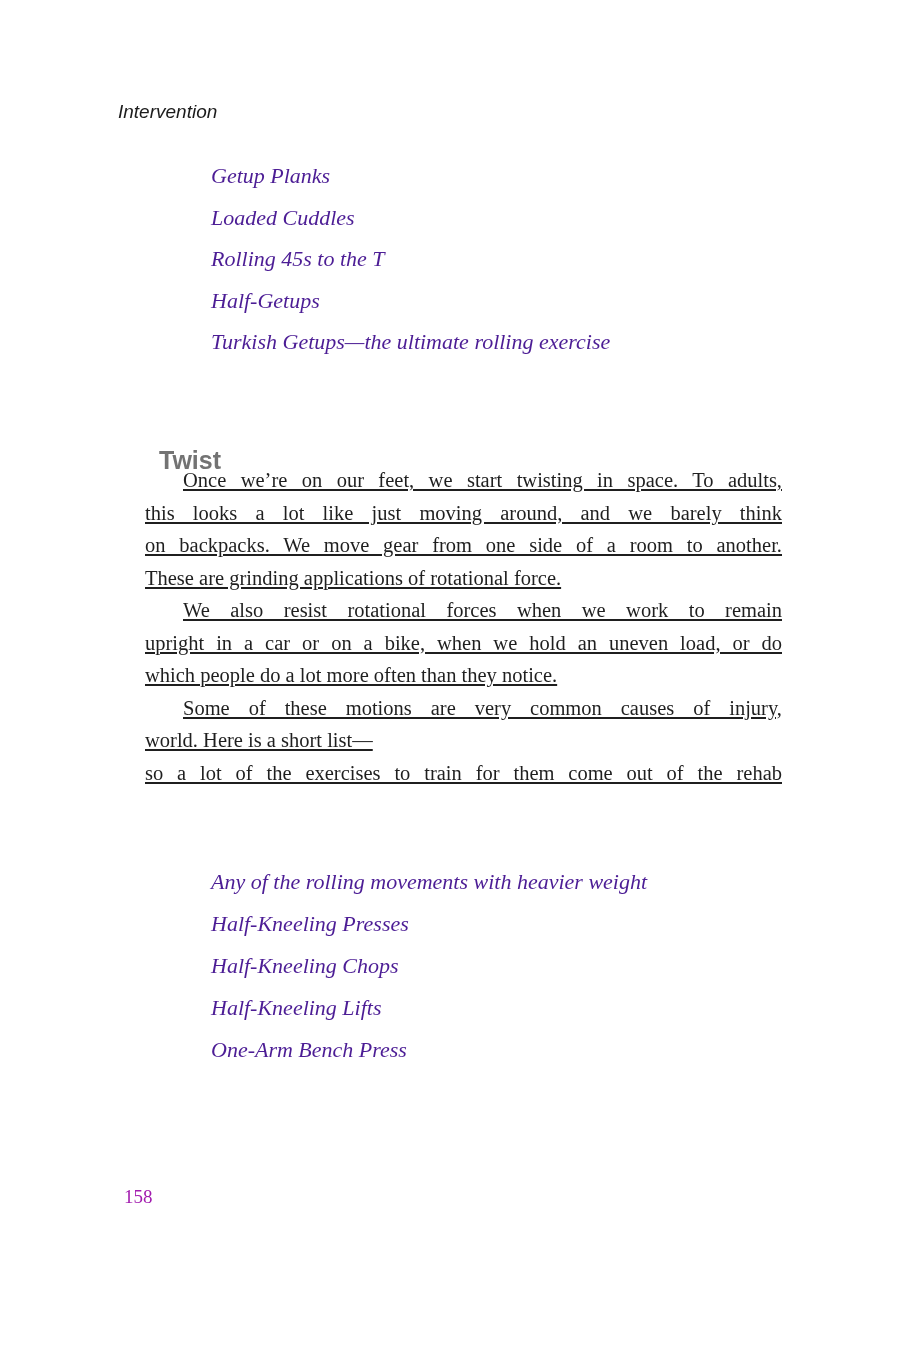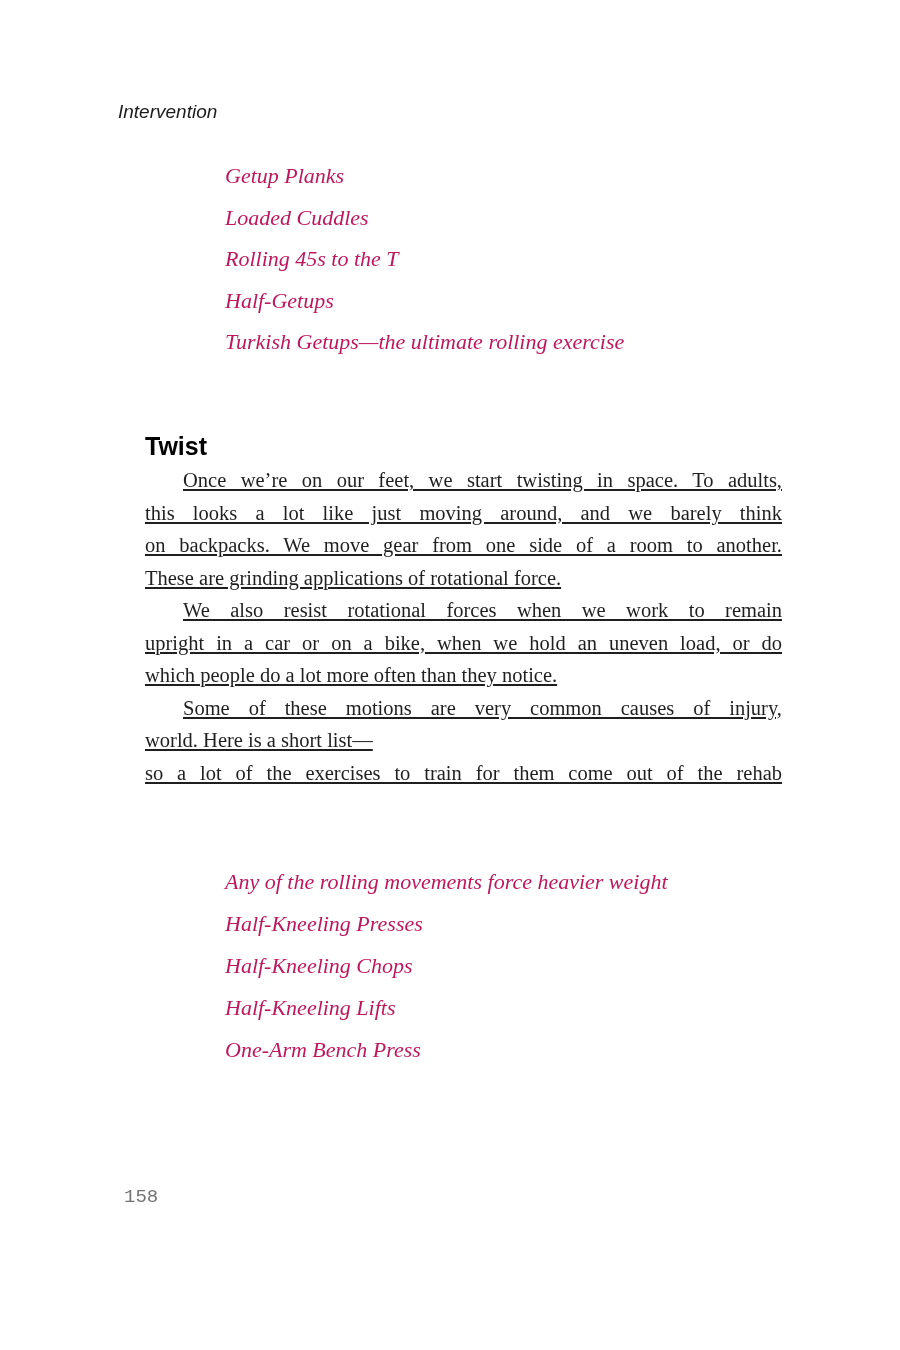--- a/index.html
+++ b/index.html
@@ -19,40 +19,40 @@
     left: 118px;
     top: 101px;
     font-family: "Liberation Sans", sans-serif;
     font-style: italic;
     font-size: 19px;
     color: #1c1c1c;
   }
 
   .exercise-list {
     position: absolute;
-    left: 225px;
+    left: 211px;
     font-style: italic;
     font-size: 22px;
-    color: #be185d;
+    color: #4c1d95;
   }
   .list-1 { top: 155px; }
   .list-1 .list-item { height: 41.5px; line-height: 41.5px; }
   .list-2 { top: 861px; }
   .list-2 .list-item { height: 42px; line-height: 42px; }
 
   .section-heading {
     position: absolute;
     left: 145px;
     top: 434px;
-    margin: 0;
+    margin: 14px;
     font-family: "Liberation Sans", sans-serif;
     font-weight: 700;
     font-size: 25px;
     line-height: 1;
-    color: #000000;
+    color: #737373;
   }
 
   .body-text {
     position: absolute;
     left: 145px;
     top: 464px;
     width: 637px;
     font-size: 20.5px;
     text-decoration: underline;
   }
@@ -64,23 +64,23 @@
     text-align: justify;
     -moz-text-align-last: justify;
     text-align-last: justify;
   }
   .indent { padding-left: 38px; }
 
   .page-number {
     position: absolute;
     left: 124px;
     top: 1186px;
-    font-family: Liberation Mono, monospace;
+    font-family: Liberation Serif, serif;
     font-size: 19px;
-    color: #737373;
+    color: #a21caf;
   }
 </style>
 </head>
 <body>
 
 <div class="page">
 
   <div class="running-header">Intervention</div>
 
   <div class="exercise-list list-1">
@@ -102,21 +102,21 @@
     <div class="bline indent just">We also resist rotational forces when we work to remain</div>
     <div class="bline just">upright in a car or on a bike, when we hold an uneven load, or do</div>
     <div class="bline">which people do a lot more often than they notice.</div>
 
     <div class="bline indent just">Some of these motions are very common causes of injury,</div>
     <div class="bline">world. Here is a short list—</div>
     <div class="bline just">so a lot of the exercises to train for them come out of the rehab</div>
   </div>
 
   <div class="exercise-list list-2">
-    <div class="list-item">Any of the rolling movements force heavier weight</div>
+    <div class="list-item">Any of the rolling movements with heavier weight</div>
     <div class="list-item">Half-Kneeling Presses</div>
     <div class="list-item">Half-Kneeling Chops</div>
     <div class="list-item">Half-Kneeling Lifts</div>
     <div class="list-item">One-Arm Bench Press</div>
   </div>
 
   <div class="page-number">158</div>
 
 </div>
 

